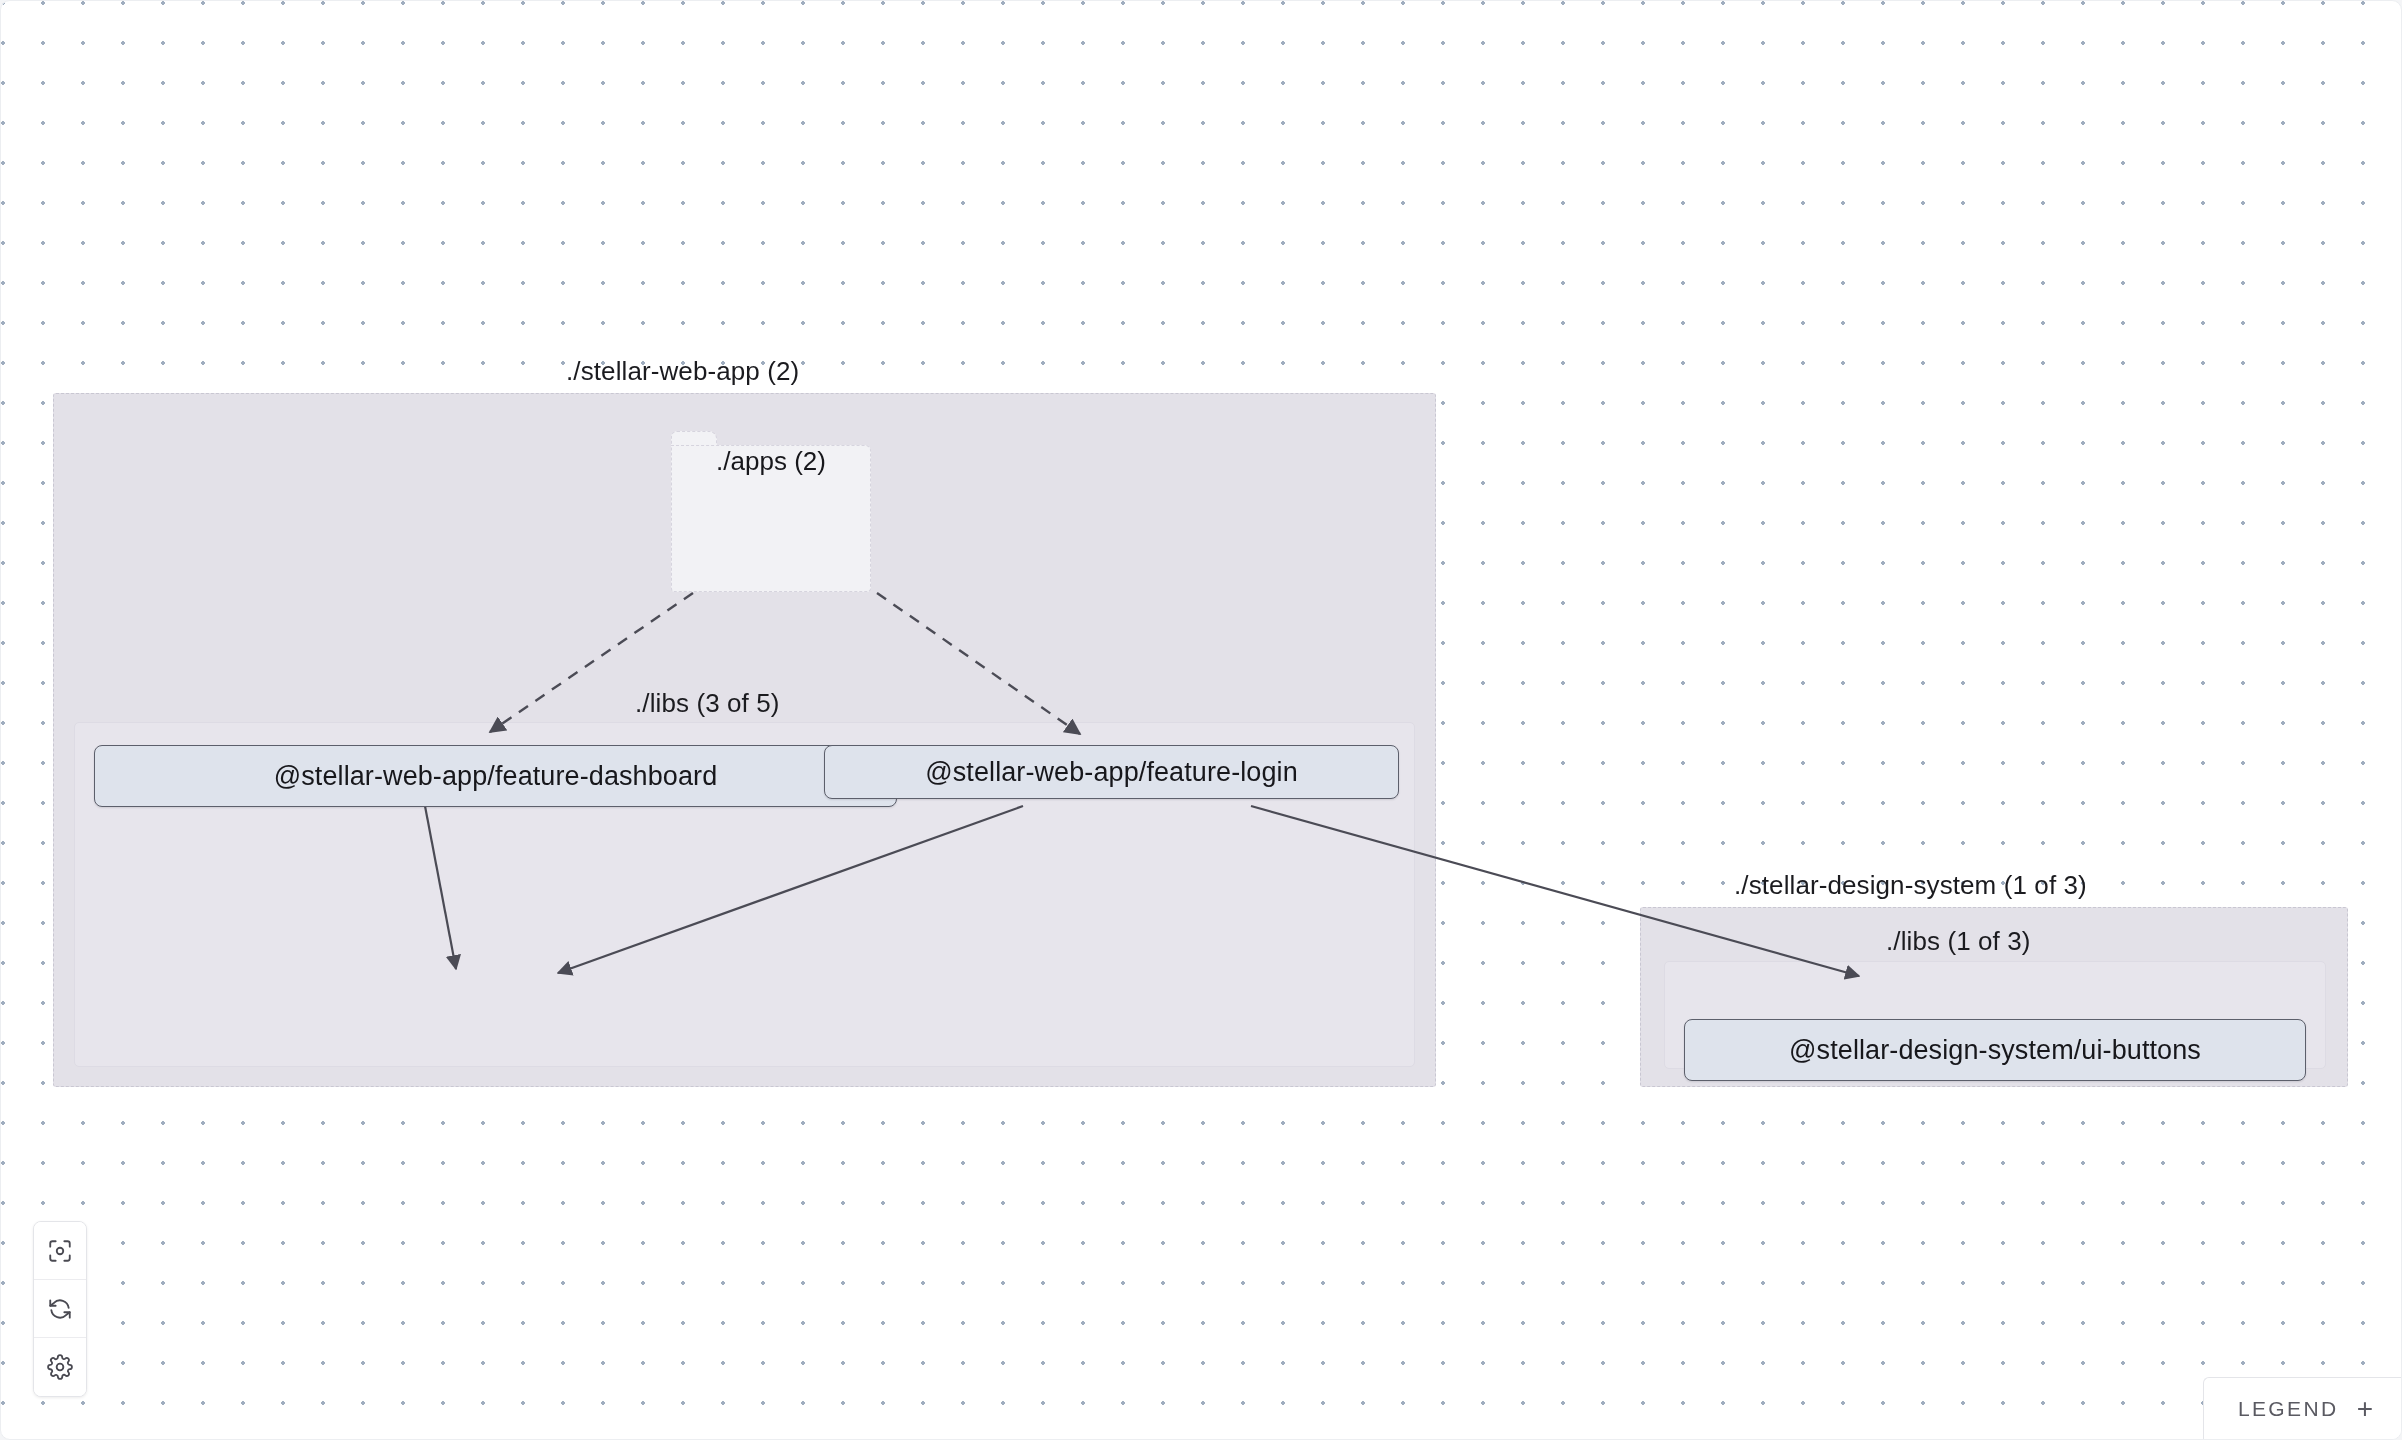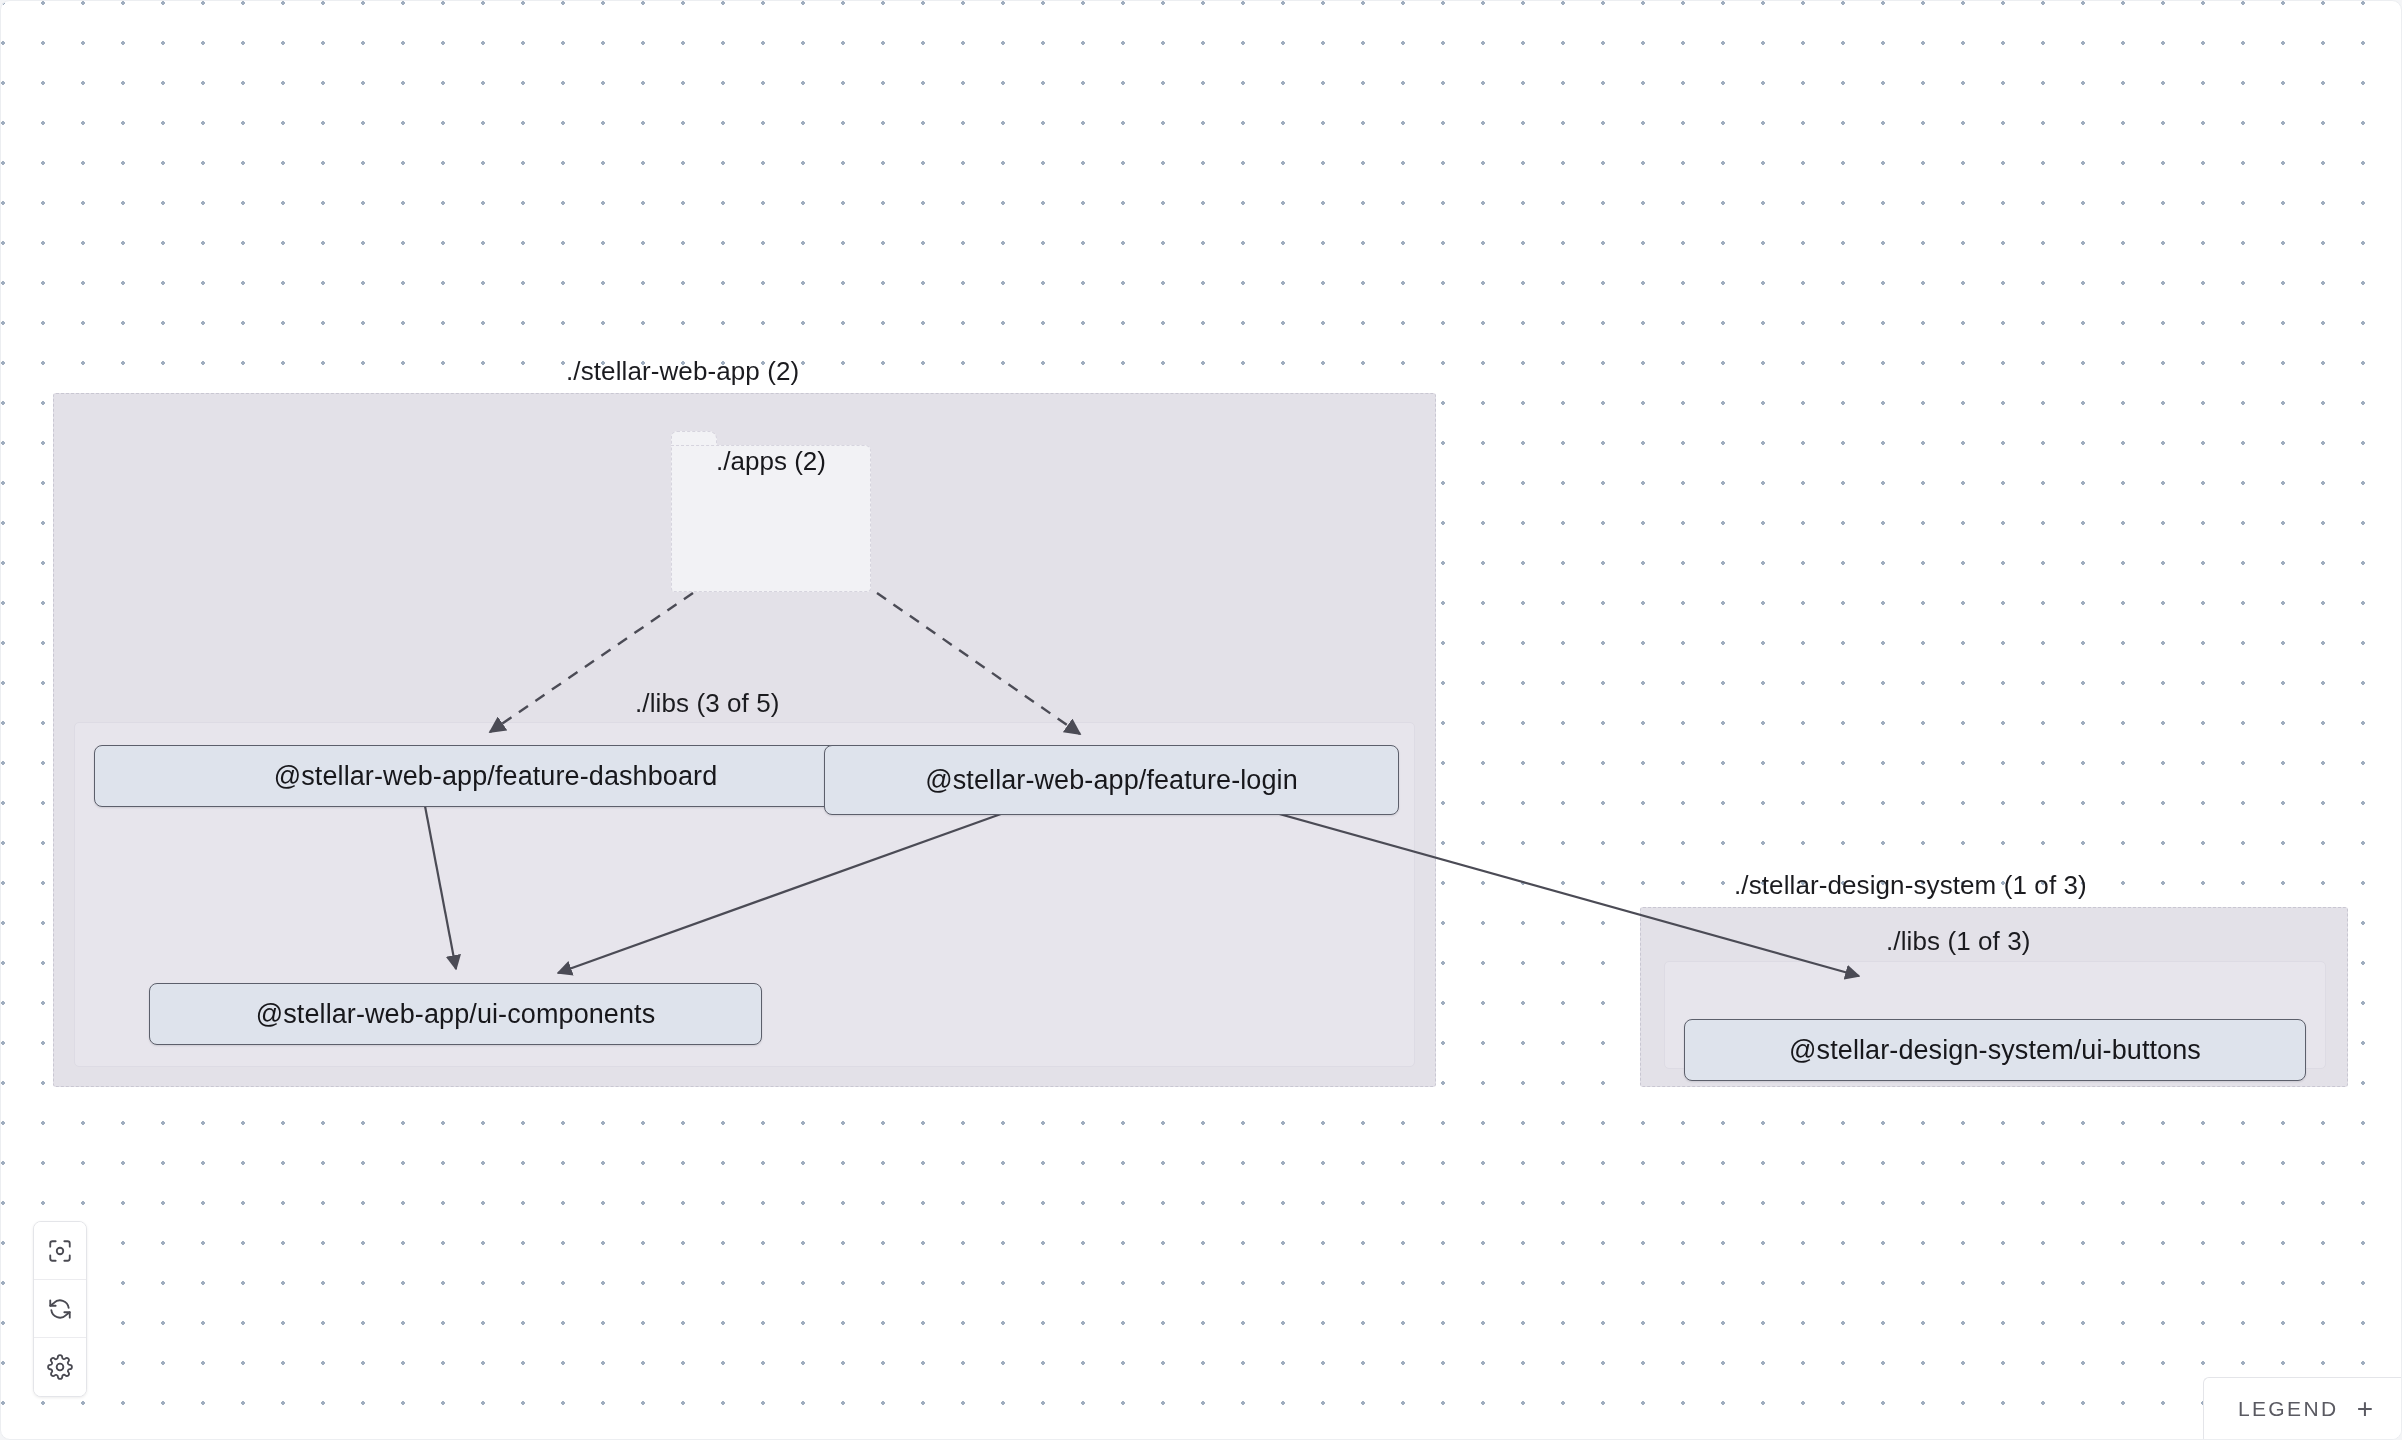--- a/index.html
+++ b/index.html
@@ -204,27 +204,24 @@
     <div class="folder-tab"></div>
     <div class="folder-body" style="width:200px; height:147px;">
       <span class="folder-label">./apps (2)</span>
     </div>
   </div>
 
   <div class="proj-node" style="left:93px; top:744px; width:803px; height:62px;">
     <span class="proj-label">@stellar-web-app/feature-dashboard</span>
   </div>
 
-  <div class="proj-node" style="left:823px; top:744px; width:575px; height:70px;align-items:center;">
+  <div class="proj-node" style="left:823px; top:744px; width:575px; height:54px;align-items:center;">
     <span class="proj-label">@stellar-web-app/feature-login</span>
   </div>
 
-  <div class="proj-node" style="left:148px; top:982px; width:613px; height:62px;">
-    <span class="proj-label">@stellar-web-app/ui-components</span>
-  </div>
 
   <div class="proj-node" style="left:1683px; top:982px; width:622px; height:62px;margin-top:36px;">
     <span class="proj-label">@stellar-design-system/ui-buttons</span>
   </div>
 
   <div id="toolbar">
 
     <div class="tool-btn">
       <span>
         <svg width="26" height="26" viewBox="0 0 24 24" fill="none" stroke="#4a4a52" stroke-width="1.7" stroke-linecap="round" stroke-linejoin="round">

